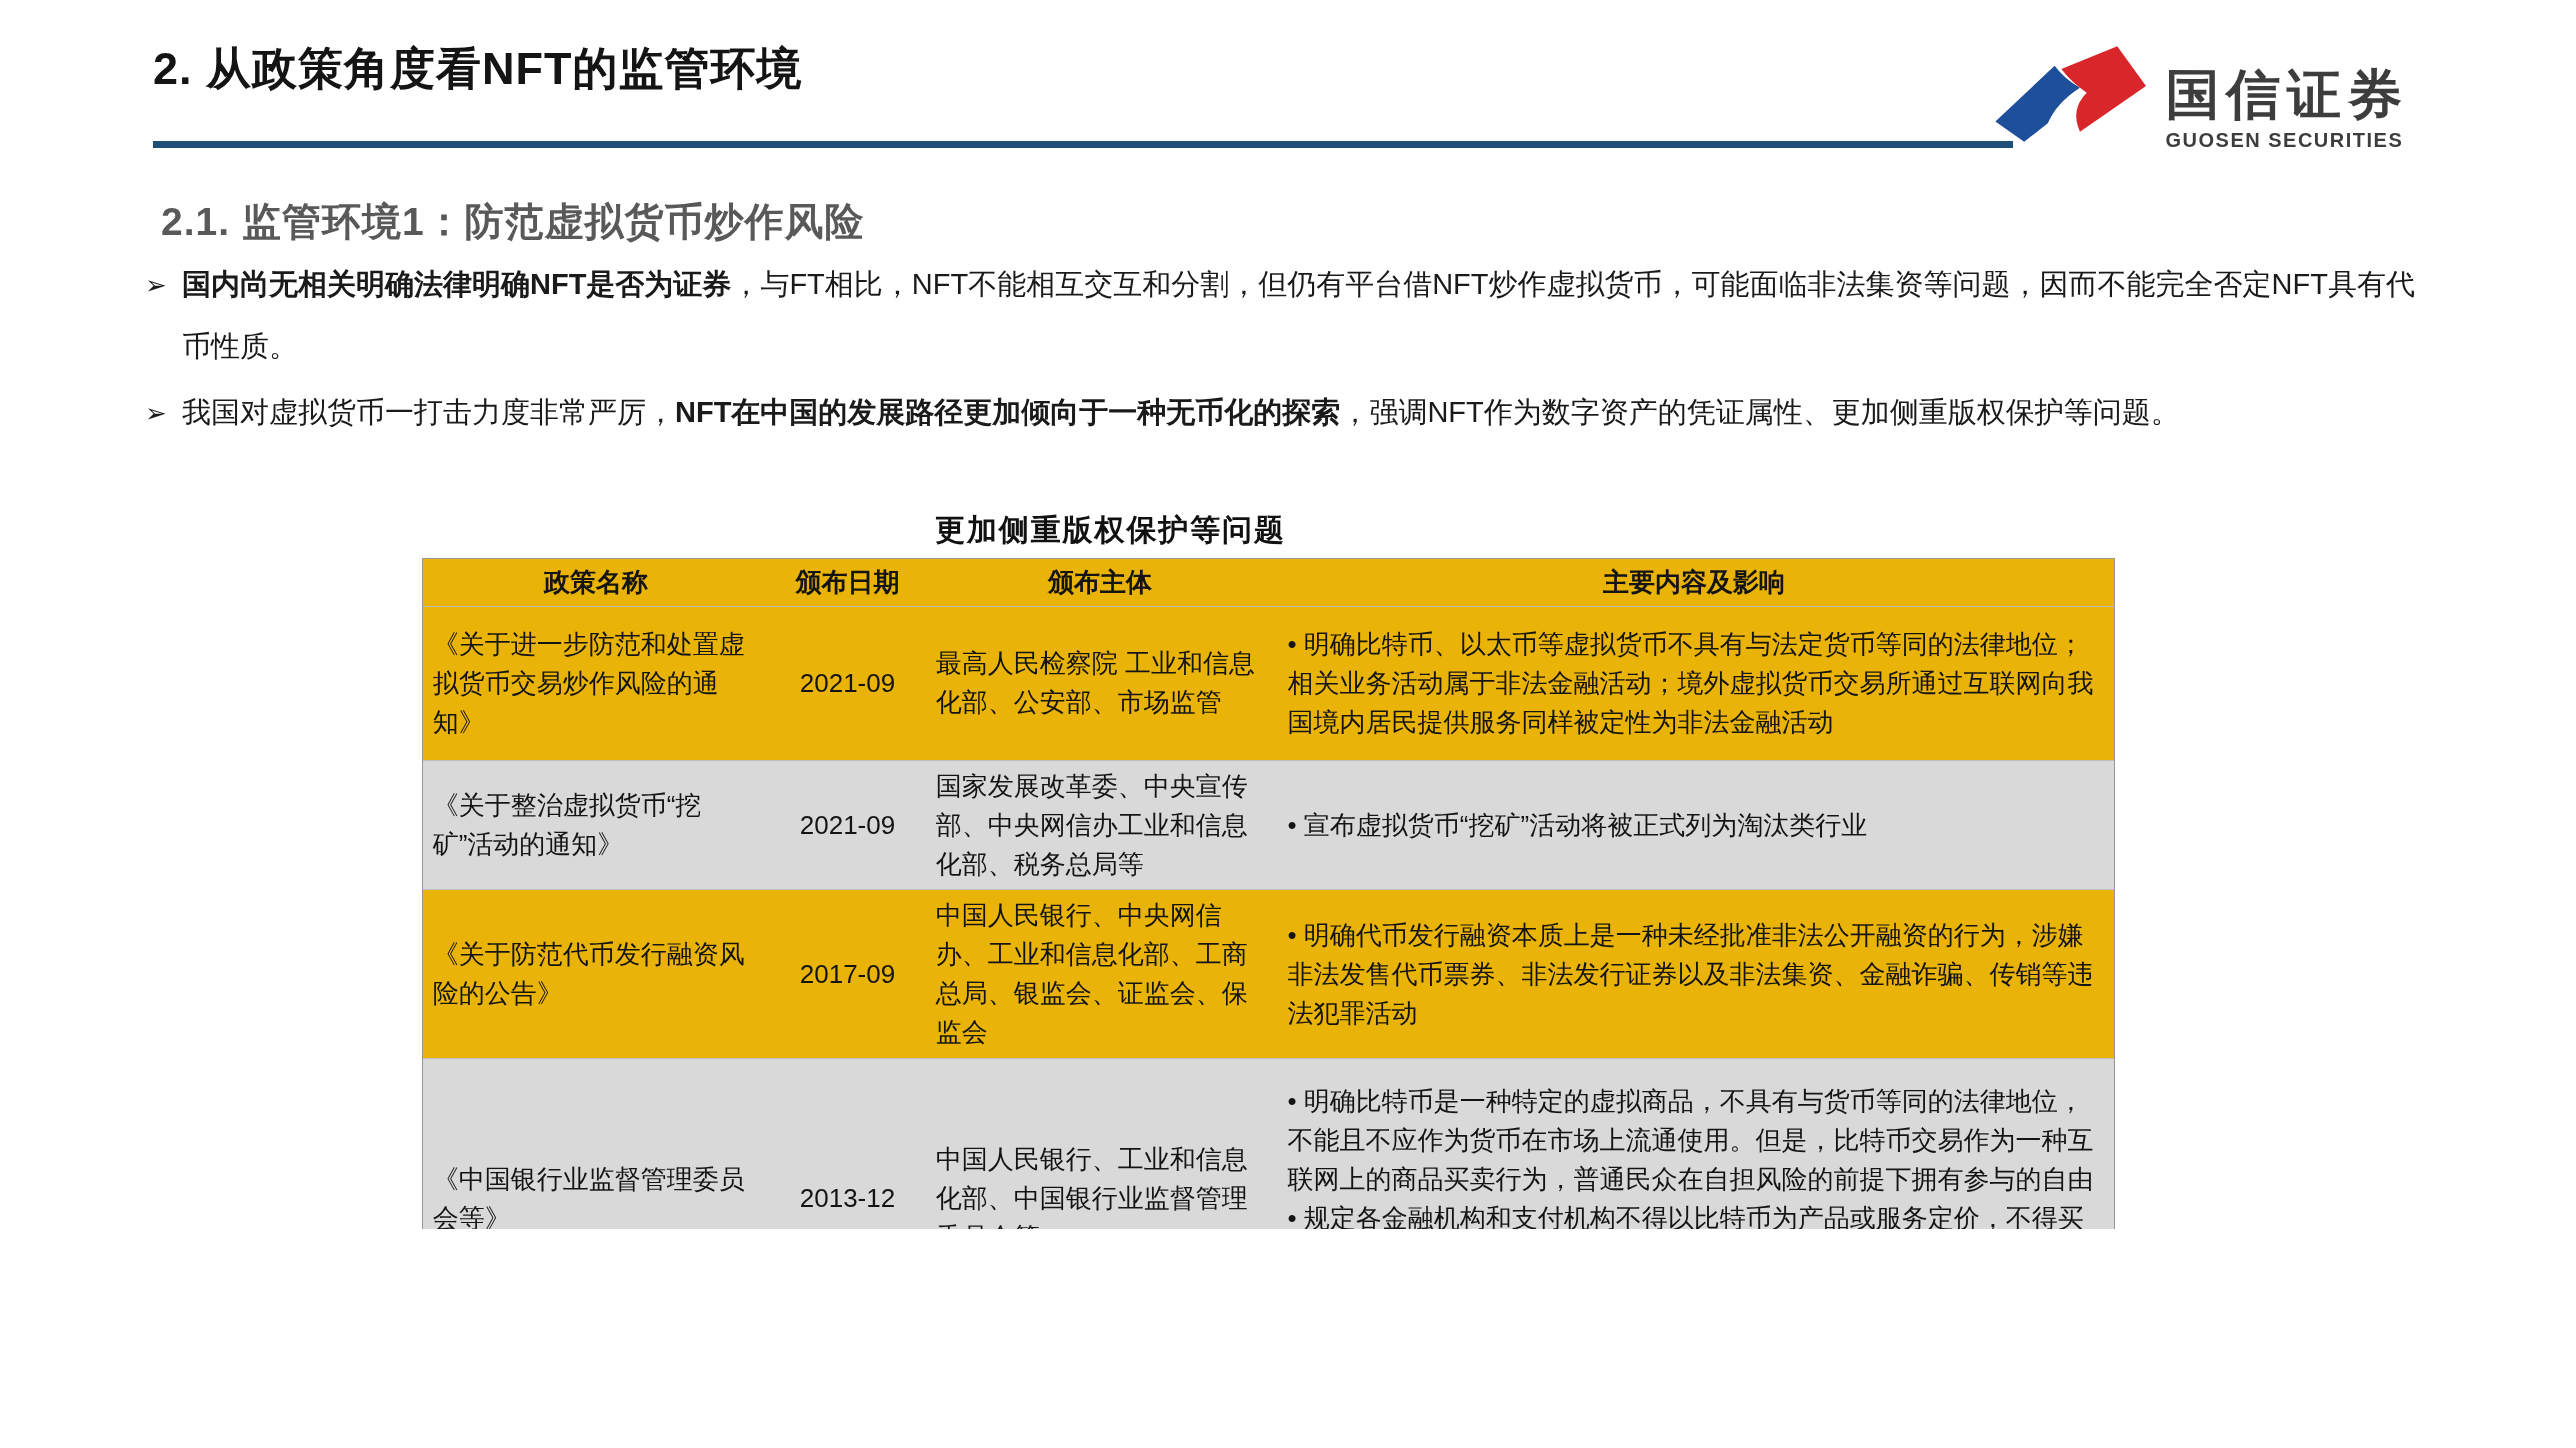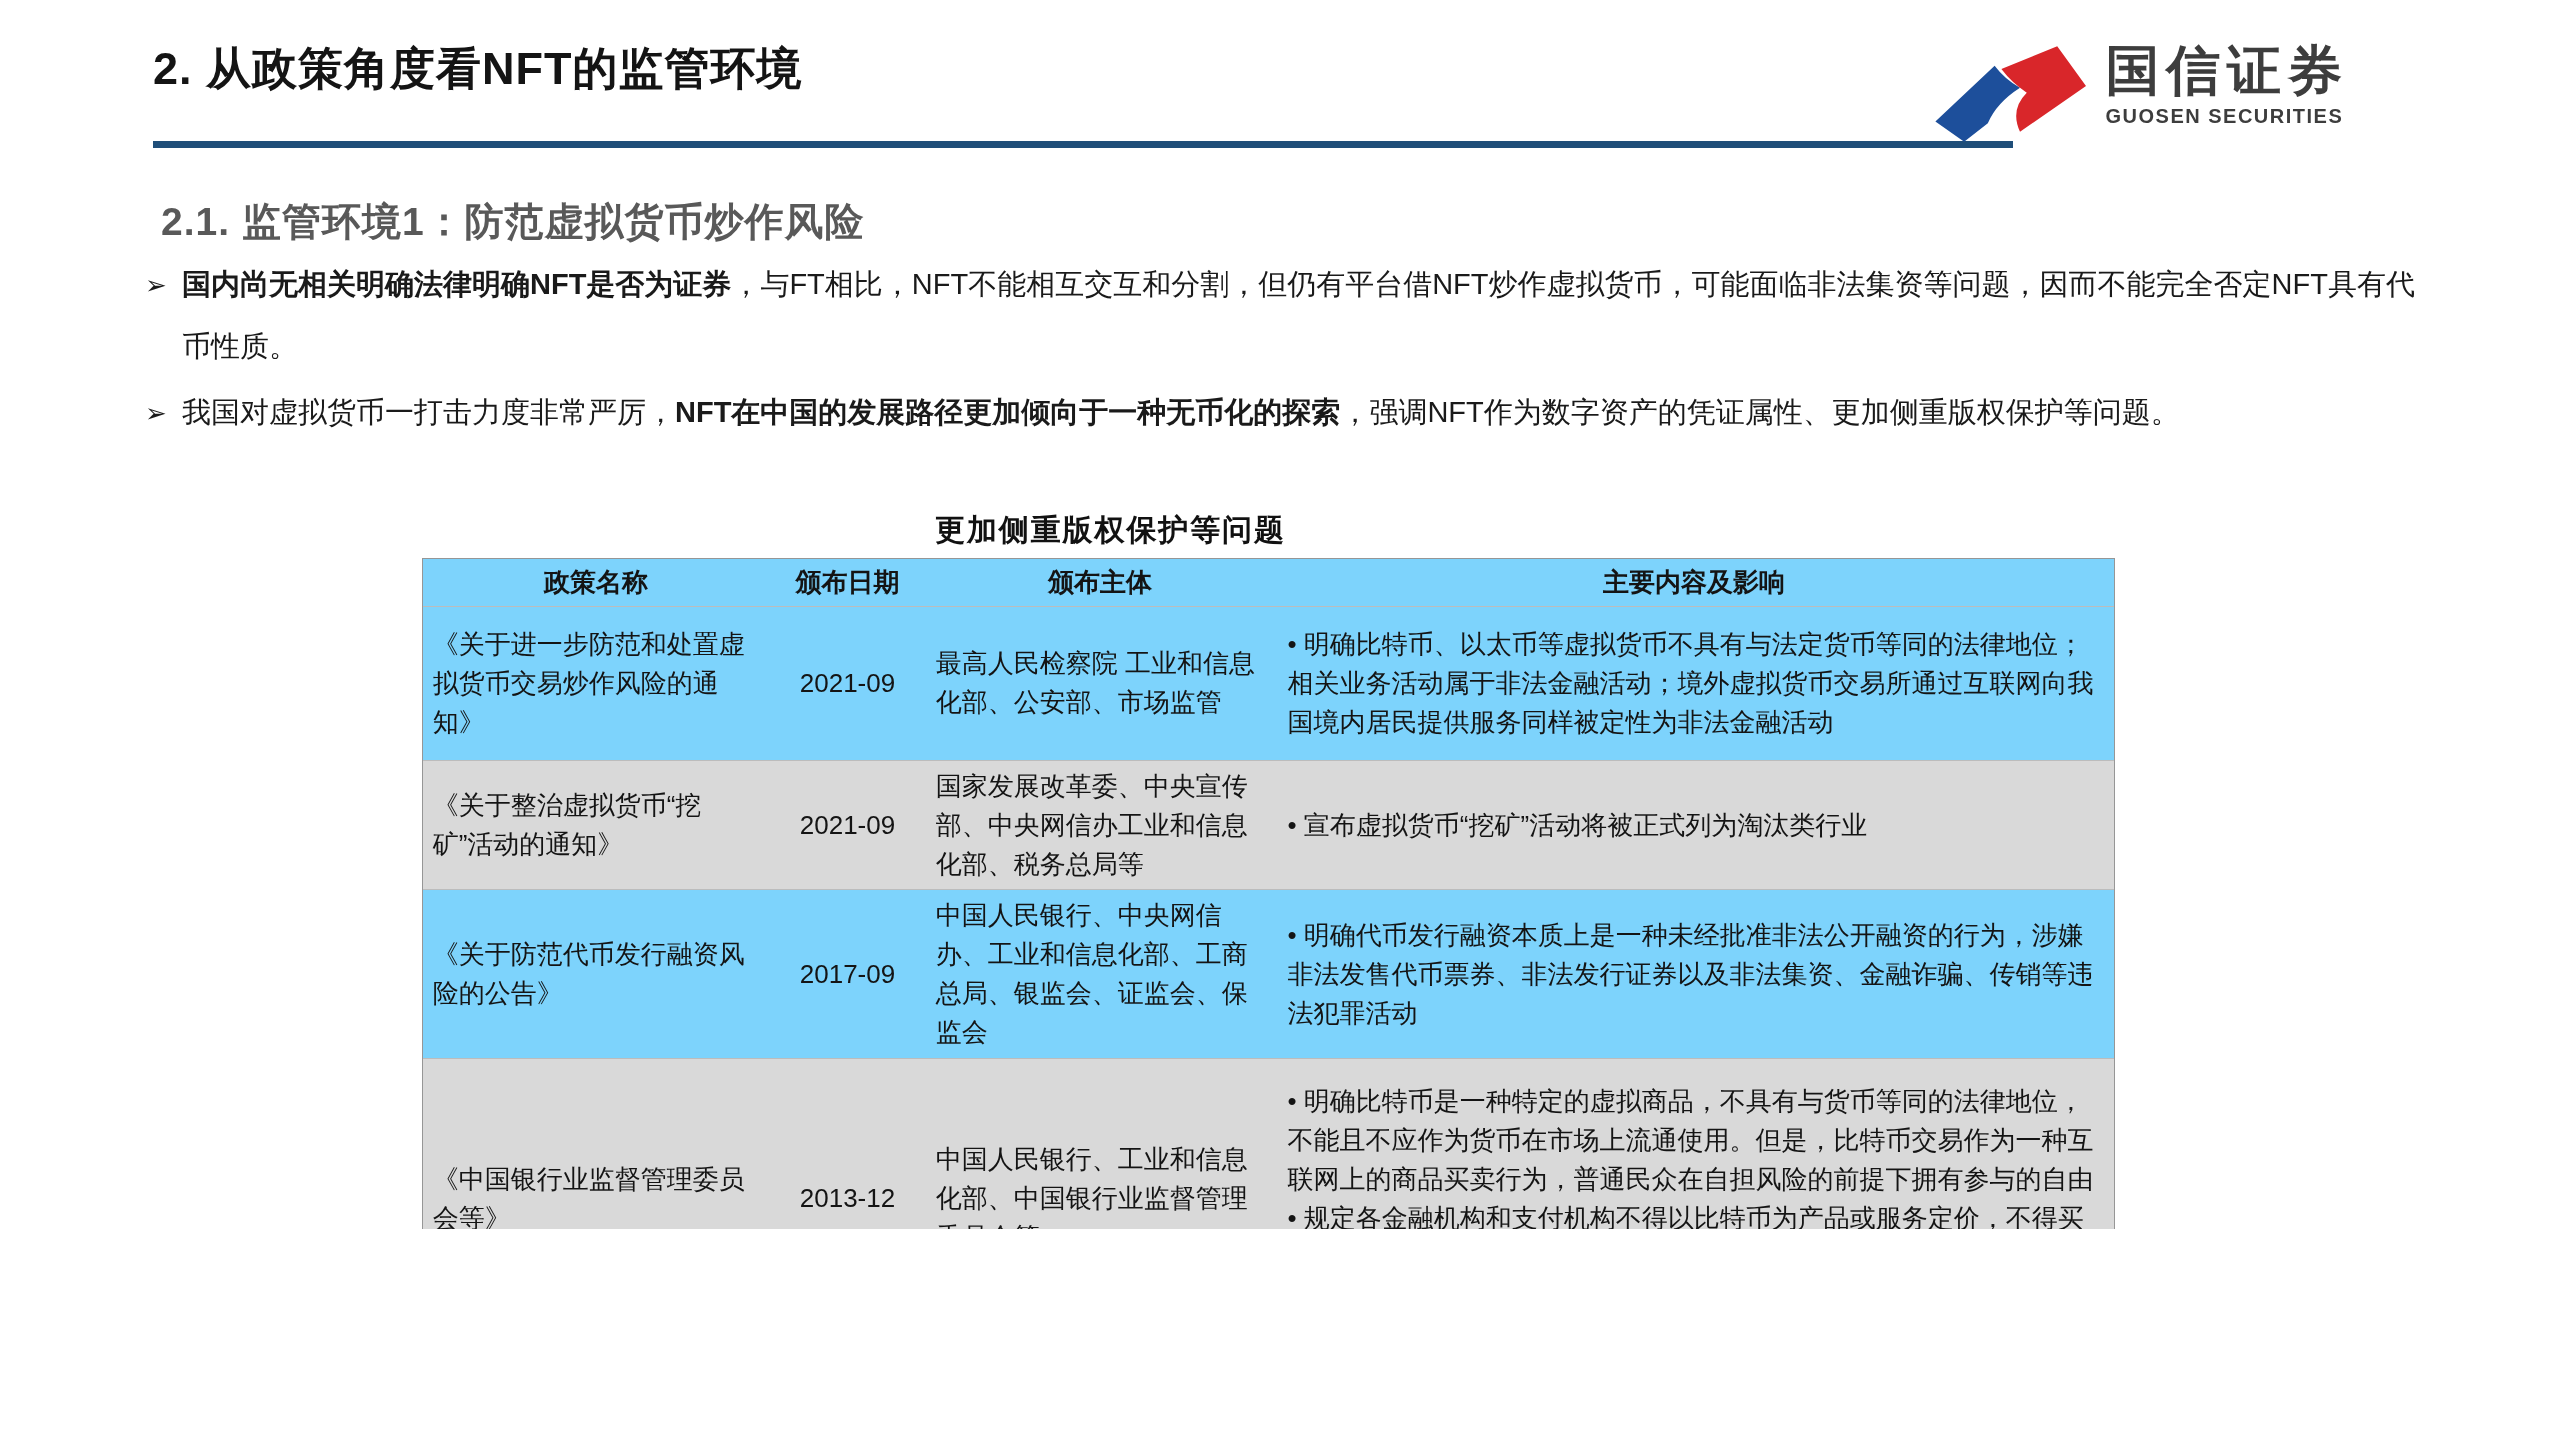--- a/index.html
+++ b/index.html
@@ -8,41 +8,41 @@
     font-family:"Liberation Sans",sans-serif;overflow:hidden;color:#141414;
   }
   
   .page-title{
     position:absolute;left:153px;top:39px;margin:0;
     font-size:45px;font-weight:800;color:#141414;letter-spacing:1px;
   }
   .title-rule{
     position:absolute;left:153px;top:141px;width:1860px;height:6.8px;background:#1f4e79;
   }
-  .logo{position:absolute;left:1928px;top:42px;display:flex;align-items:flex-start;gap:15.5px;}
+  .logo{position:absolute;left:1988px;top:42px;display:flex;align-items:flex-end;gap:15.5px;}
   .logo-icon{width:162px;height:110px;flex:0 0 auto;}
   .logo-cn{font-size:54px;font-weight:700;color:#3d3d3d;letter-spacing:6.8px;line-height:1.05;}
   .logo-en{font-size:20px;font-weight:700;color:#3d3d3d;letter-spacing:1.5px;margin-top:6.8px;}
   
   .section-subtitle{
     position:absolute;left:153px;top:187px;margin:8px;
     font-size:39px;font-weight:700;color:#595959;letter-spacing:1px;
   }
   .bullets{position:absolute;left:145px;top:253px;width:2291px;font-size:29px;line-height:62px;color:#1a1a1a;}
   .bullet{position:relative;padding-left:37px;}
   .bullet + .bullet{margin-top:3.9px;}
   .bullet .marker{position:absolute;left:0;top:1px;font-size:26px;color:#1a1a1a;}
   .b{font-weight:700;}
   
   .table-title{
     position:absolute;left:935px;top:510px;font-size:30px;font-weight:700;color:#111111;letter-spacing:1.9px;
   }
   .policy-table{
     position:absolute;left:422px;top:558px;width:1693px;
-    border:1.9px solid #969696;background:#7dd3fc;font-size:26px;color:#141414;box-sizing:border-box;
+    border:1.9px solid #969696;background:#eab308;font-size:26px;color:#141414;box-sizing:border-box;
   }
   .trow{display:grid;grid-template-columns:346px 157px 348px 1fr;border-top:1.9px solid #bcbcbc;}
   .trow:first-child{border-top:none;}
   .trow.gray{background:#d9d9d9;}
   .tcell{display:flex;align-items:center;padding:5.8px 9.7px;line-height:1.5;box-sizing:border-box;}
   .thead{min-height:44px;font-weight:700;}
   .thead .tcell{justify-content:center;text-align:center;padding:3.9px 5.8px;}
   .c-date{justify-content:center;text-align:left;}
   .c-content{flex-direction:column;align-items:flex-start;justify-content:center;padding:9.7px 13.5px;}
   .c-content div{width:100%;}

